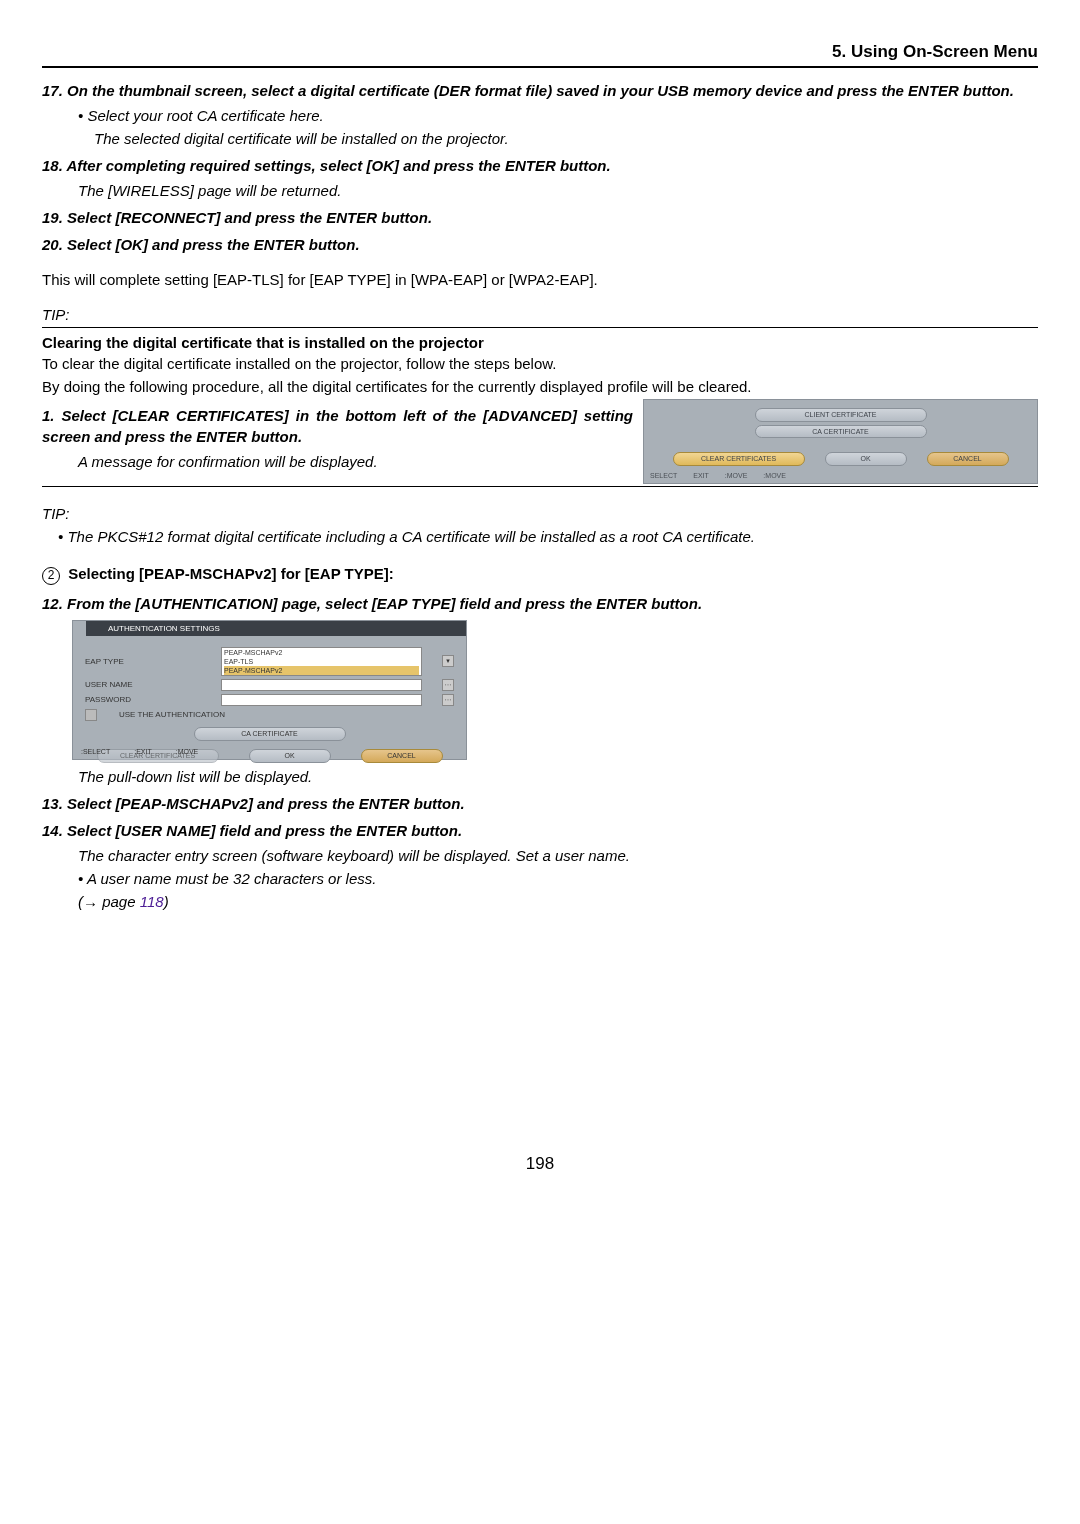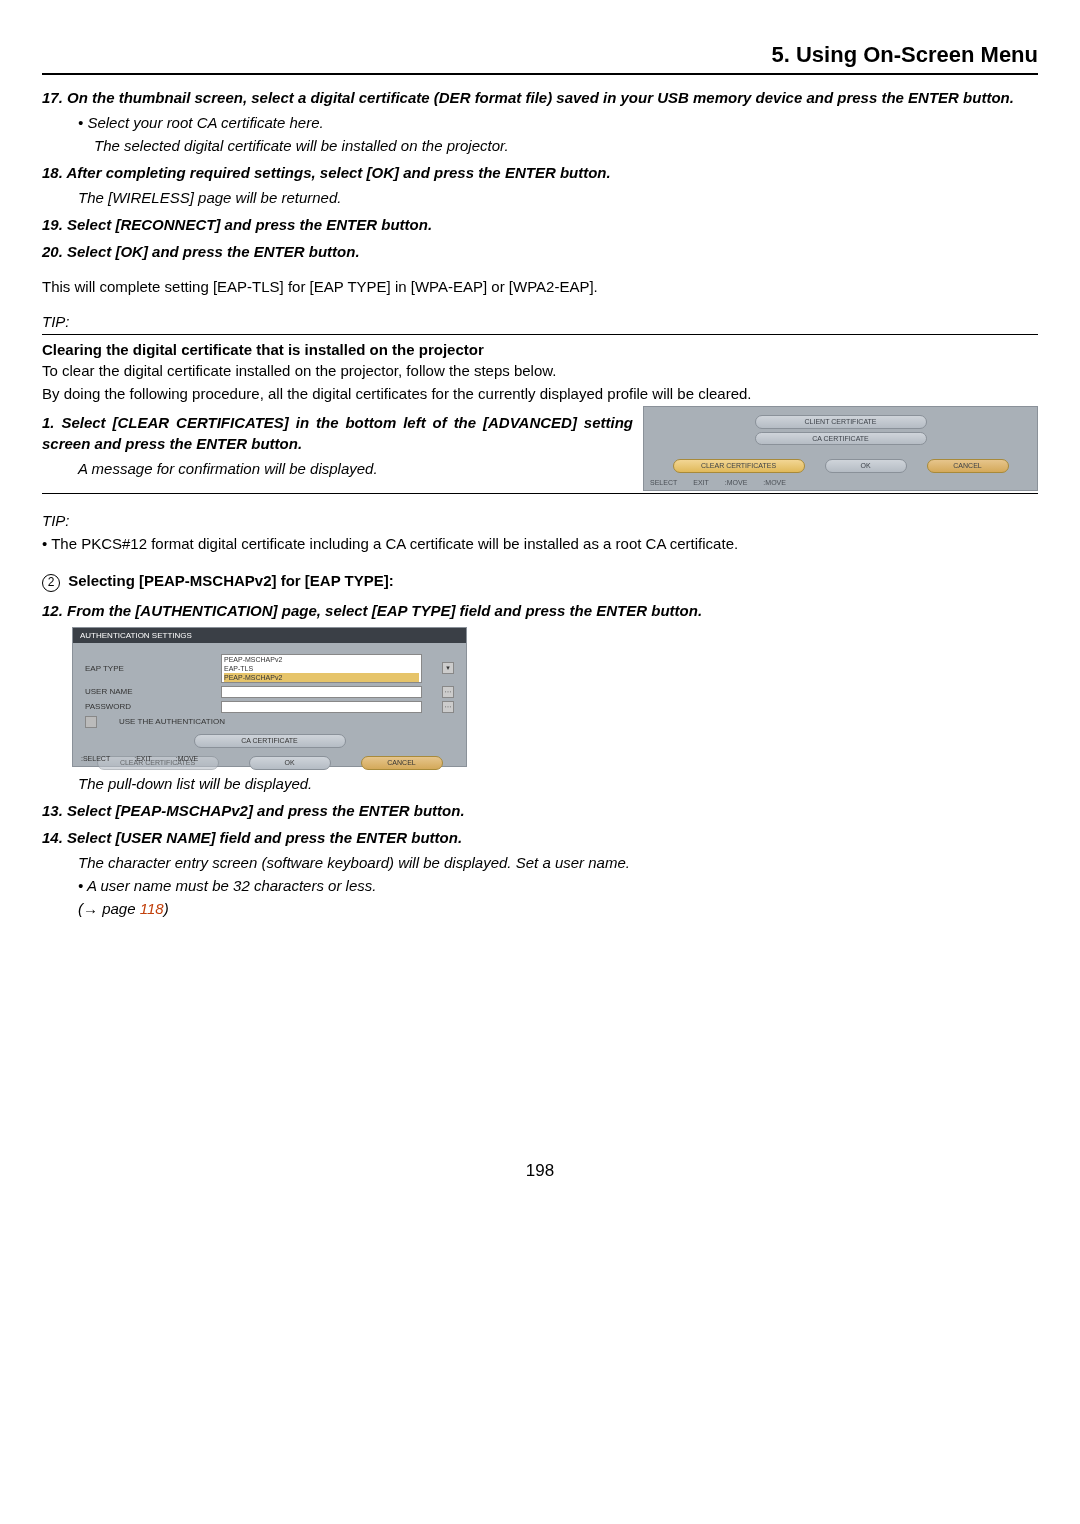--- a/index.html
+++ b/index.html
@@ -8,21 +8,21 @@
     padding: 40px 42px;
     width: 1080px;
     box-sizing: border-box;
     color: #000;
     font-size: 15px;
     line-height: 1.4;
   }
   .section-header {
     text-align: right;
     font-weight: bold;
-    font-size: 22px;
+    font-size: 17px;
     border-bottom: 2px solid #000;
     padding-bottom: 2px;
     margin-bottom: 12px;
   }
   .step-bold {
     font-weight: bold;
     font-style: italic;
     margin: 6px 0 4px 0;
   }
   .sub-italic {
@@ -92,21 +92,22 @@
   }
   .btn-pill.sel { background: linear-gradient(#f2d694,#e0b95a); border-color:#a88a3a; }
   .btn-pill.cancel { background: linear-gradient(#e6c58c,#d4a95a); border-color:#a88a3a; }
   .bottom-bar1 {
     position: absolute;
     bottom: 2px; left: 6px; right: 6px;
     display: flex; gap: 16px;
     font-size: 7px; color:#4a4f55;
   }
   .tip-bullet {
-    margin: 2px 0 2px 0;
+    font-style: italic;
+    margin: 2px 0 2px 16px;
   }
   .circled {
     display: inline-block;
     border: 1.5px solid #000;
     border-radius: 50%;
     width: 16px; height: 16px;
     text-align: center;
     line-height: 14px;
     font-size: 12px;
     font-weight: normal;
@@ -125,42 +126,43 @@
     box-sizing: border-box;
     font-size: 8px;
     color: #333;
     margin: 6px 0 6px 30px;
     position: relative;
   }
   .ss2-titlebar {
     background: #3a3f46;
     color: #fff;
     font-size: 8px;
-    padding: 2px 7px;
+    padding: 2px 22px;
+    margin-left: 13px;
   }
   .ss2-body {
     padding: 8px 12px 0 12px;
   }
   .ss2-row { display: flex; align-items: center; margin: 3px 0; gap: 16px; }
   .ss2-label { width: 120px; font-size: 8px; }
   .ss2-field { flex: 1; height: 10px; background:#fff; border:1px solid #888; }
   .ss2-drop { flex:1; background:#fff; border:1px solid #888; font-size:7px; padding:0 2px; position:relative; }
   .ss2-drop .opt { line-height:9px; }
   .ss2-drop .sel-opt { background:#e6c46a; }
   .ss2-arrow { width:10px; height:10px; background:#ccc; border:1px solid #888; font-size:7px; text-align:center; margin-left:4px;}
   .ss2-chk { width:10px; height:10px; border:1px solid #888; background:#bbb; margin-right:6px;}
   .ss2-btnrow { display:flex; gap:18px; justify-content:center; margin-top:6px;}
   .ss2-btnrow2 { display:flex; gap:30px; justify-content:center; margin-top:8px;}
   .ss2-bottom { position:absolute; bottom:2px; left:8px; right:8px; display:flex; gap:24px; font-size:7px; color:#333;}
   .page-num {
     text-align: center;
     margin-top: 240px;
     font-size: 17px;
   }
-  .page-link { color: #c2410c; margin-top: 40px; }
+  .page-link { color: #4c1d95; margin-top: 40px; }
 </style>
 </head>
 <body>
 
 <div class="section-header">5. Using On-Screen Menu</div>
 
 <div class="step-bold">17.	On the thumbnail screen, select a digital certificate (DER format file) saved in your USB memory device and press the ENTER button.</div>
 <div class="sub-italic-bullet">Select your root CA certificate here.</div>
 <div class="sub-italic-indent">The selected digital certificate will be installed on the projector.</div>
 

